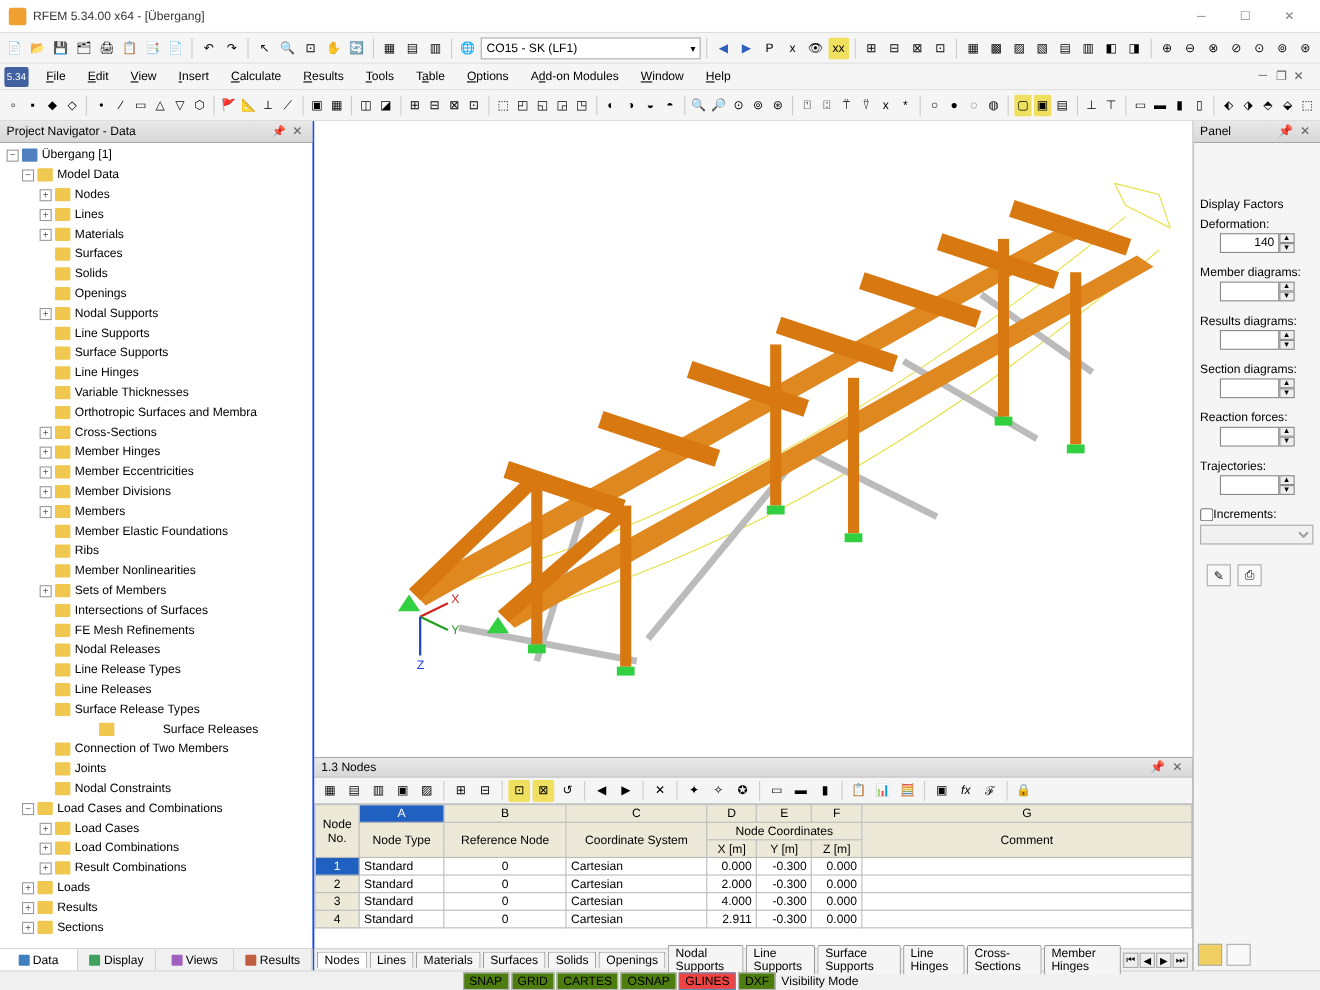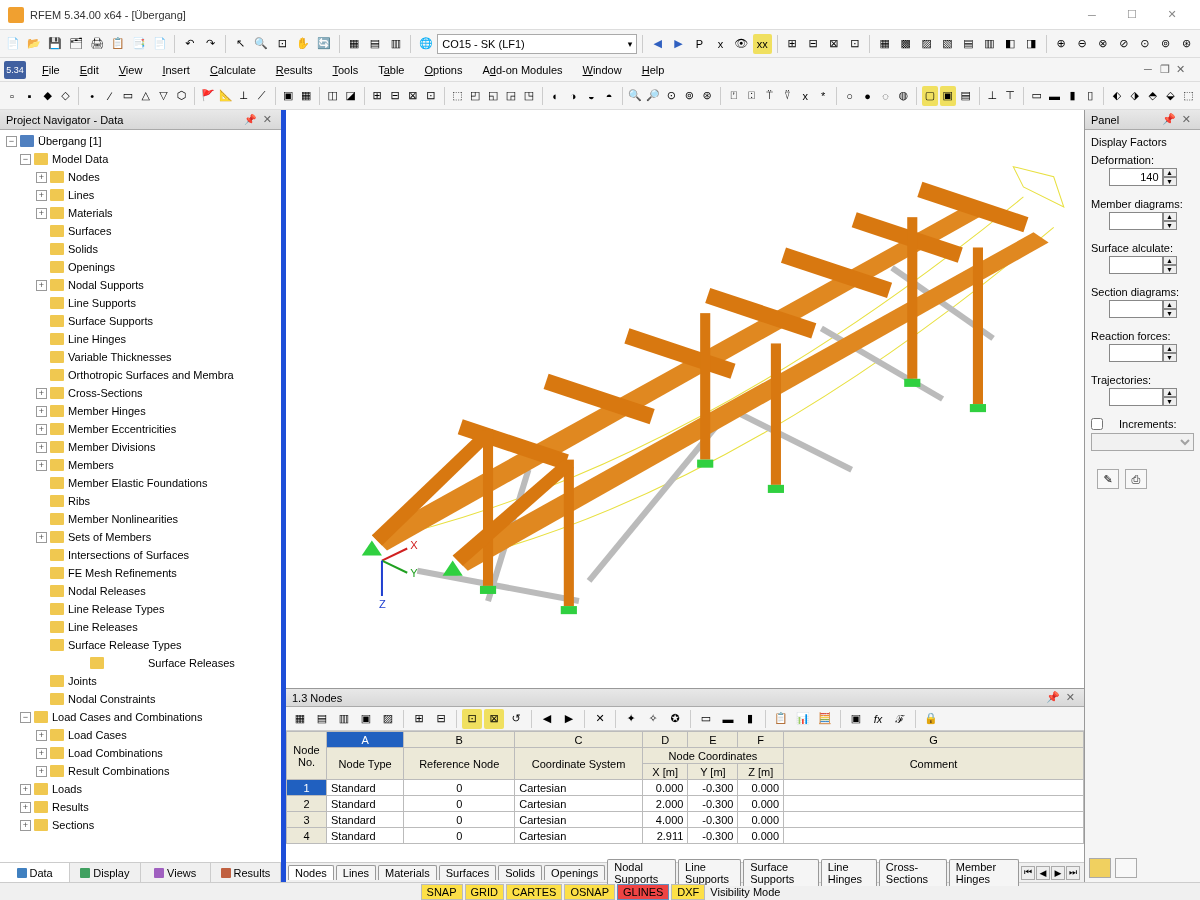--- a/index.html
+++ b/index.html
@@ -18,21 +18,21 @@
 
 .menubar { height: 24px; background: #f5f5f5; border-bottom: 1px solid #ddd; display: flex; align-items: center; padding: 0 4px; }
 .menu-badge { width: 22px; height: 18px; background: #4060a0; color: #fff; font-size: 9px; display: flex; align-items: center; justify-content: center; margin-right: 6px; border-radius: 2px; }
 .menu-item { padding: 3px 10px; cursor: pointer; text-decoration: underline; text-decoration-color: transparent; }
 .menu-item .ul { text-decoration: underline; }
 .menubar .right-icons { margin-left: auto; display: flex; gap: 2px; padding-right: 6px;}
 .right-icons .ri { width: 14px; height: 14px; cursor: pointer; color: #666;}
 
 .main-area { display: flex; height: calc(900px - 30px - 28px - 24px - 28px - 18px); }
 
-.navigator { width: 286px; background: #fff; border-right: 5px solid #1d4ed8; display: flex; flex-direction: column; }
+.navigator { width: 286px; background: #fff; border-right: 2px solid #1d4ed8; display: flex; flex-direction: column; }
 .nav-header { height: 20px; background: linear-gradient(#e8e8e8,#d8d8d8); border-bottom: 1px solid #aaa; display: flex; align-items: center; padding: 0 6px; font-size: 11px; }
 .nav-header .pin { margin-left: auto; font-size: 10px; color: #666; cursor: pointer; padding: 0 3px;}
 .nav-header .x { font-size: 11px; color: #666; cursor: pointer; padding: 0 3px; }
 .nav-tree { flex: 1; overflow: auto; padding: 2px; }
 .tree-row { display: flex; align-items: center; height: 18px; padding-left: 4px; white-space: nowrap; cursor: pointer; }
 .exp { width: 11px; height: 11px; border: 1px solid #999; display: inline-flex; align-items: center; justify-content: center; margin-right: 3px; font-size: 9px; line-height: 1; color: #555; background: #fff; }
 .exp.blank { border: none; }
 .folder { width: 14px; height: 12px; background: #f0c850; border-radius: 1px; margin-right: 4px; display: inline-block; }
 .folder.rfem { background: #5080c0; }
 .nav-bottom { height: 20px; border-top: 1px solid #ccc; display: flex; }
@@ -62,37 +62,37 @@
 .tp-tab { padding: 1px 6px; border: 1px solid #999; border-bottom: none; margin-right: 2px; background: #f5f5f5; cursor: pointer; font-size: 11px; border-radius: 2px 2px 0 0; }
 .tp-tab.active { background: #fff; }
 .tp-tabs .scroll { margin-left: auto; display: flex; gap: 1px; padding-right: 4px;}
 .tp-tabs .scroll span { width: 14px; height: 14px; border: 1px solid #aaa; background: #eee; display: flex; align-items: center; justify-content: center; font-size: 9px; cursor: pointer;}
 
 .right-panel { width: 116px; background: #f5f5f5; border-left: 1px solid #999; display: flex; flex-direction: column; }
 .rp-header { height: 20px; background: linear-gradient(#e8e8e8,#d8d8d8); border-bottom: 1px solid #aaa; display: flex; align-items: center; padding: 0 6px; font-size: 11px; }
 .rp-header .pin { margin-left: auto; cursor: pointer; color:#666; padding:0 3px;}
 .rp-header .x { cursor: pointer; color:#666; padding:0 3px;}
 .rp-body { flex: 1; padding: 6px; overflow: auto; }
-.rp-section-title { font-size: 11px; margin-bottom: 6px; }
+.rp-section-title { font-size: 11px; margin-bottom: 6px; margin-top: 44px; }
 .rp-field { margin-bottom: 12px; }
 .rp-label { font-size: 11px; display: block; margin-bottom: 2px; }
 .rp-spinner { display: flex; justify-content: center; }
 .rp-input { width: 54px; height: 18px; border: 1px solid #888; text-align: right; padding: 0 3px; font-size: 11px;}
 .rp-updown { display: flex; flex-direction: column; }
 .rp-updown button { width: 14px; height: 9px; font-size: 7px; line-height: 1; border: 1px solid #888; background: #eee; padding: 0;}
-.rp-check { display: flex; align-items: center; gap: 16px; }
+.rp-check { display: flex; align-items: center; gap: 0; }
 .rp-check input { width: 12px; height: 12px; }
 .rp-combo { width: 100%; height: 18px; border: 1px solid #888; background: #f0f0f0; margin-top: 3px;}
 .rp-bottom-icons { padding: 6px; display: flex; gap: 6px; }
 .rp-bottom-icons .bi { width: 22px; height: 20px; border: 1px solid #aaa; background: #f8f8f8; cursor: pointer; display:flex; align-items:center; justify-content:center;}
 .rp-tabs-bottom { margin-top: auto; padding: 4px; display: flex; gap: 4px;}
 .rp-tabs-bottom .rt { width: 22px; height: 20px; border: 1px solid #aaa; background: #f8f8f8; cursor: pointer;}
 
 .statusbar { height: 18px; background: #f0f0f0; border-top: 1px solid #ccc; display: flex; align-items: center; padding: 0 6px; font-size: 10px; justify-content: center;}
-.status-toggle { padding: 1px 5px; border: 1px solid #bbb; margin: 0 1px; cursor: pointer; background: #fde047;}
+.status-toggle { padding: 1px 5px; border: 1px solid #bbb; margin: 0 1px; cursor: pointer; background: #4d7c0f;}
 .status-toggle.on { background: #ef4444; border-color: #6090c0;}
 </style>
 </head>
 <body>
 
 <div class="titlebar">
   <div class="app-icon"></div>
   <div class="title">RFEM 5.34.00 x64 - [Übergang]</div>
   <div class="winbtn">─</div>
   <div class="winbtn">☐</div>
@@ -405,20 +405,25 @@
           </div>
           <div class="tree-row" style="padding-left: 34px;">
             <span class="exp blank"></span>
             <span class="folder"></span>
             <span>Surface Release Types</span>
           </div>
           <div class="tree-row" style="padding-left: 34px; gap: 40px;">
             <span class="exp blank"></span>
             <span class="folder"></span>
             <span>Surface Releases</span>
+          </div>
+          <div class="tree-row" style="padding-left: 34px;">
+            <span class="exp blank"></span>
+            <span class="folder"></span>
+            <span>Connection of Two Members</span>
           </div>
           <div class="tree-row" style="padding-left: 34px;">
             <span class="exp blank"></span>
             <span class="folder"></span>
             <span>Joints</span>
           </div>
           <div class="tree-row" style="padding-left: 34px;">
             <span class="exp blank"></span>
             <span class="folder"></span>
             <span>Nodal Constraints</span>
@@ -702,21 +707,21 @@
         <span class="rp-label">Member diagrams:</span>
         <div class="rp-spinner">
             <input class="rp-input" style="">
             <div class="rp-updown">
               <button>▲</button>
               <button>▼</button>
             </div>
           </div>
       </div>
       <div class="rp-field">
-        <span class="rp-label">Surface alculate:</span>
+        <span class="rp-label">Results diagrams:</span>
         <div class="rp-spinner">
             <input class="rp-input" style="">
             <div class="rp-updown">
               <button>▲</button>
               <button>▼</button>
             </div>
           </div>
       </div>
       <div class="rp-field">
         <span class="rp-label">Section diagrams:</span>

